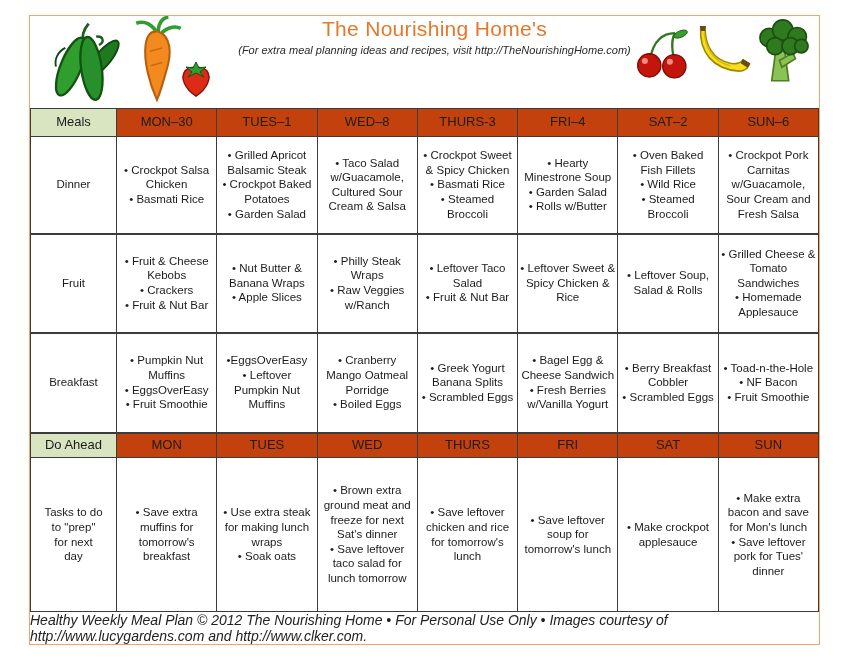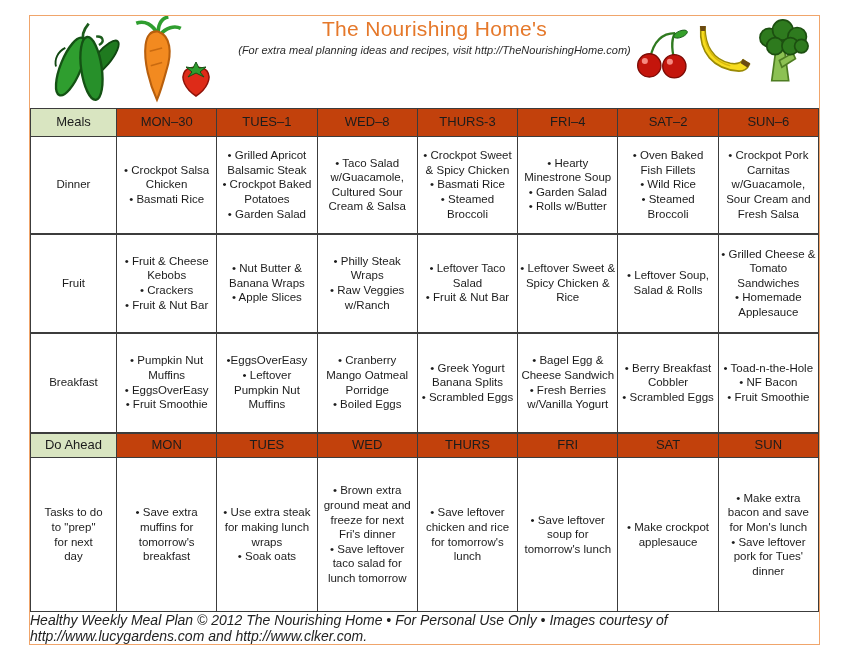--- a/index.html
+++ b/index.html
@@ -196,21 +196,21 @@
       </tr>
 
       <tr class="tasks">
         <td class="rowlabel">Tasks to do
 to "prep"
 for next
 day</td>
         <td>• Save extra muffins for tomorrow's breakfast</td>
         <td>• Use extra steak for making lunch wraps
 • Soak oats</td>
-        <td>• Brown extra ground meat and freeze for next Fri's dinner
+        <td>• Brown extra ground meat and freeze for next Sat's dinner
 • Save leftover taco salad for lunch tomorrow</td>
         <td>• Save leftover chicken and rice for tomorrow's lunch</td>
         <td>• Save leftover soup for tomorrow's lunch</td>
         <td>• Make crockpot applesauce</td>
         <td>• Make extra bacon and save for Mon's lunch
 • Save leftover pork for Tues' dinner</td>
       </tr>
     </tbody>
   </table>
 

